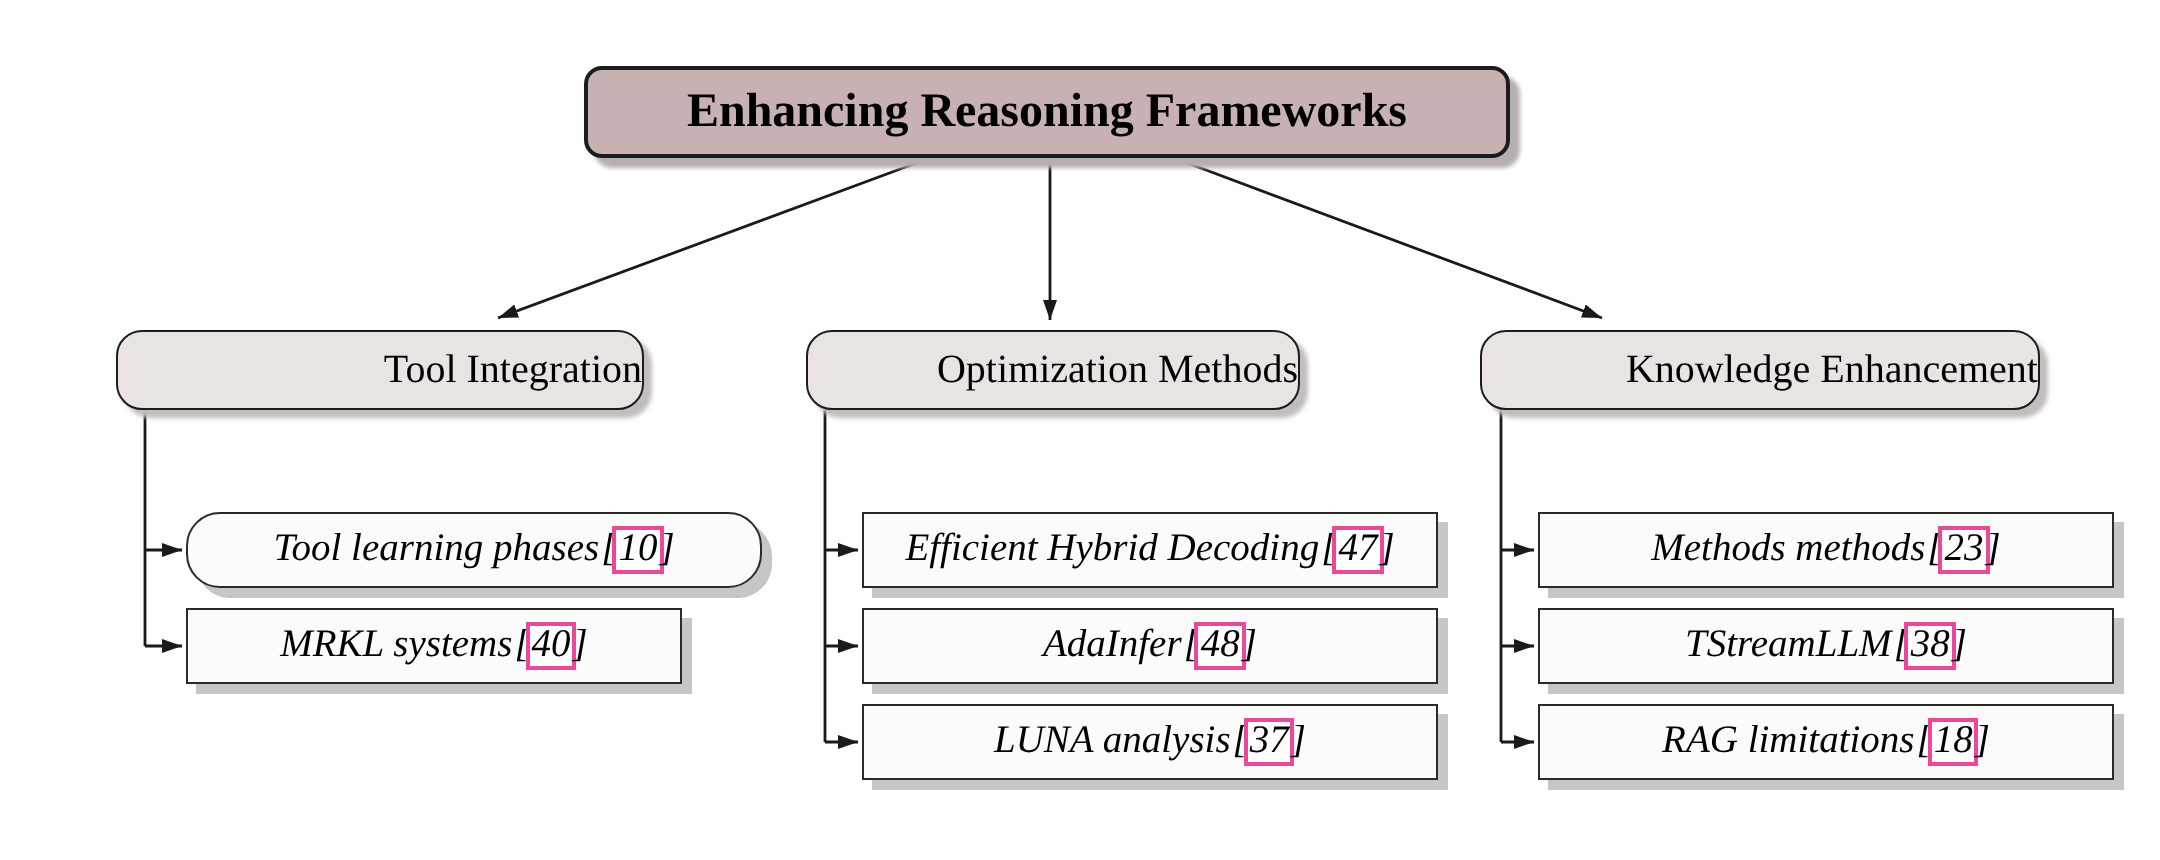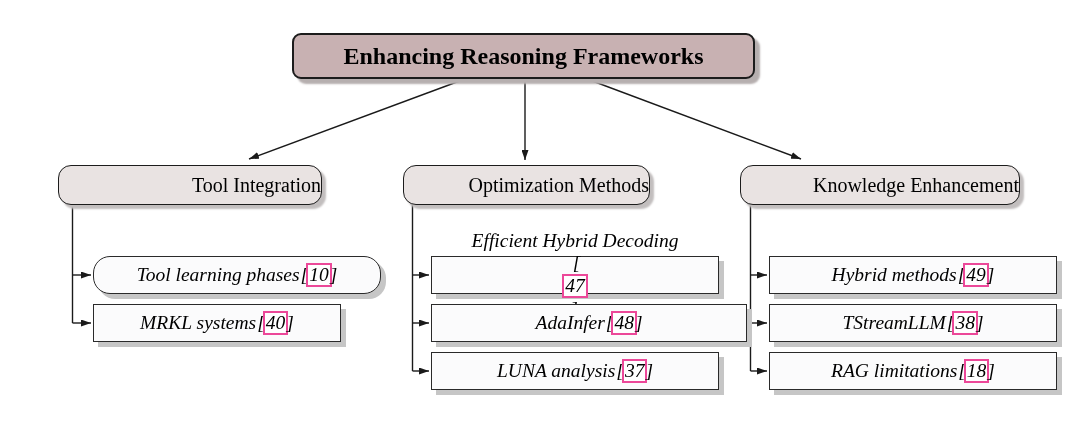--- a/index.html
+++ b/index.html
@@ -114,43 +114,43 @@
       <span class="cite">10</span>
       <span class="bracket-close">]</span>
   </div>
   <div class="node leaf" style="left:93px; top:304px; width:248px; height:38px;">
     <span>MRKL systems</span>
       <span class="bracket-open">[</span>
       <span class="cite">40</span>
       <span class="bracket-close">]</span>
   </div>
 
-  <div class="node leaf" style="left:431px; top:256px; width:288px; height:38px;flex-direction:column;">
+  <div class="node leaf" style="left:431px; top:256px; width:288px; height:38px;">
     <span>Efficient Hybrid Decoding</span>
       <span class="bracket-open">[</span>
       <span class="cite">47</span>
       <span class="bracket-close">]</span>
   </div>
-  <div class="node leaf" style="left:431px; top:304px; width:316px; height:38px;">
+  <div class="node leaf" style="left:431px; top:304px; width:288px; height:38px;">
     <span>AdaInfer</span>
       <span class="bracket-open">[</span>
       <span class="cite">48</span>
       <span class="bracket-close">]</span>
   </div>
   <div class="node leaf" style="left:431px; top:352px; width:288px; height:38px;">
     <span>LUNA analysis</span>
       <span class="bracket-open">[</span>
       <span class="cite">37</span>
       <span class="bracket-close">]</span>
   </div>
 
   <div class="node leaf" style="left:769px; top:256px; width:288px; height:38px;">
-    <span>Hybrid methods</span>
+    <span>Methods methods</span>
       <span class="bracket-open">[</span>
-      <span class="cite">49</span>
+      <span class="cite">23</span>
       <span class="bracket-close">]</span>
   </div>
   <div class="node leaf" style="left:769px; top:304px; width:288px; height:38px;">
     <span>TStreamLLM</span>
       <span class="bracket-open">[</span>
       <span class="cite">38</span>
       <span class="bracket-close">]</span>
   </div>
   <div class="node leaf" style="left:769px; top:352px; width:288px; height:38px;">
     <span>RAG limitations</span>

